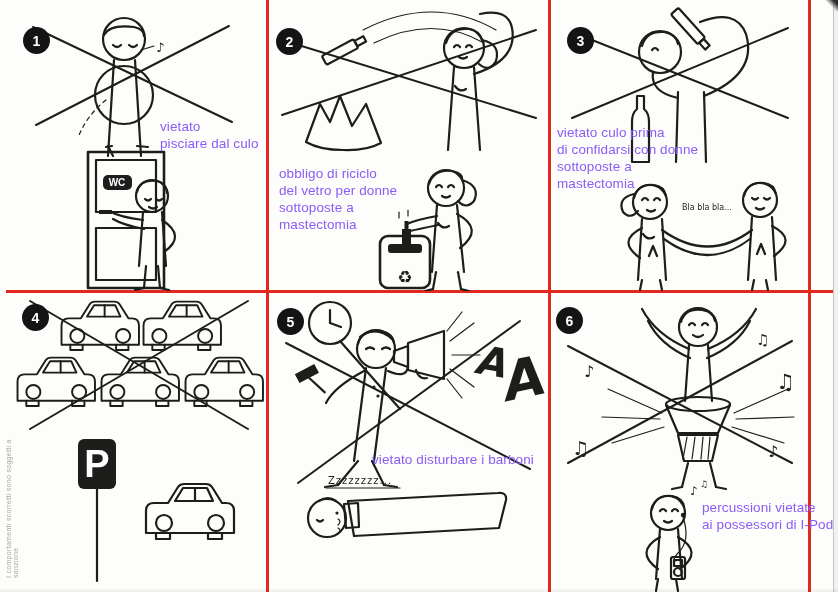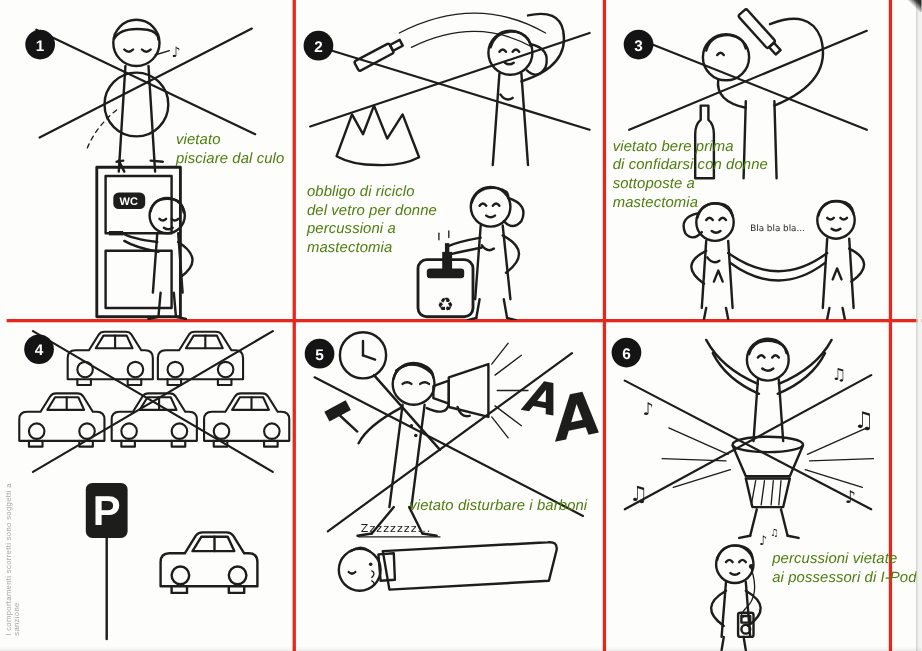--- a/index.html
+++ b/index.html
@@ -19,22 +19,22 @@
   
   .vline { position:absolute; top:0; bottom:0; width:3px; background:#e3291e; }
   .hline { position:absolute; left:6px; right:0; top:290px; height:3px; background:#e3291e; }
 
   
   .badge { position:absolute; width:27px; height:27px; border-radius:50%;
            background:#141414; color:#ffffff; font-weight:bold; font-size:14px;
            display:flex; align-items:center; justify-content:center; }
 
   
-  .caption { position:absolute; color:#4d7c0f; font-size:13.5px; line-height:17px;
-             white-space:pre-line; letter-spacing:0.1px;font-style:italic; }
+  .caption { position:absolute; color:#8b5cf6; font-size:13.5px; line-height:17px;
+             white-space:pre-line; letter-spacing:0.1px; }
 
   
   .side-note { position:absolute; left:5px; top:578px; width:160px;
                transform:rotate(-90deg); transform-origin:0 0;
                font-size:7px; color:#a8a8a2; letter-spacing:0.3px; }
 
   
   svg.panel { position:absolute; }
   .ink   { stroke:#1d1d1b; stroke-width:2.2; fill:none; stroke-linecap:round; stroke-linejoin:round; }
   .thin  { stroke-width:1.2; }
@@ -391,23 +391,23 @@
   <div class="badge" style="left:276px;top:28px">2</div>
   <div class="badge" style="left:567px;top:27px">3</div>
   <div class="badge" style="left:22px;top:304px">4</div>
   <div class="badge" style="left:277px;top:308px">5</div>
   <div class="badge" style="left:556px;top:307px">6</div>
 
   <div class="caption" style="left:160px;top:118px">vietato
 pisciare dal culo</div>
   <div class="caption" style="left:279px;top:165px">obbligo di riciclo
 del vetro per donne
-percussioni a
+sottoposte a
 mastectomia</div>
-  <div class="caption" style="left:557px;top:124px">vietato bere prima
+  <div class="caption" style="left:557px;top:124px">vietato culo prima
 di confidarsi con donne
 sottoposte a
 mastectomia</div>
   <div class="caption" style="left:702px;top:499px">percussioni vietate
 ai possessori di I-Pod</div>
   <div class="caption" style="left:372px;top:451px">vietato disturbare i barboni</div>
 
   <div class="side-note">I comportamenti scorretti sono soggetti a sanzione</div>
 
   <div class="edge-right-strip"></div>

